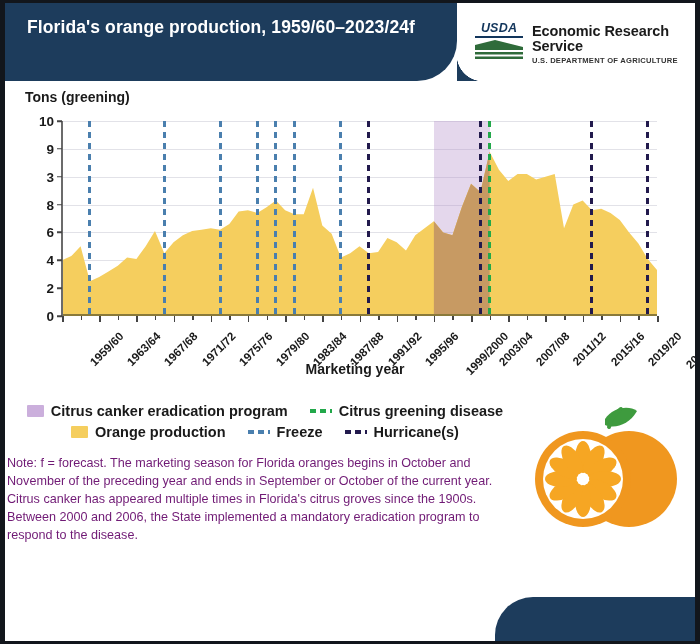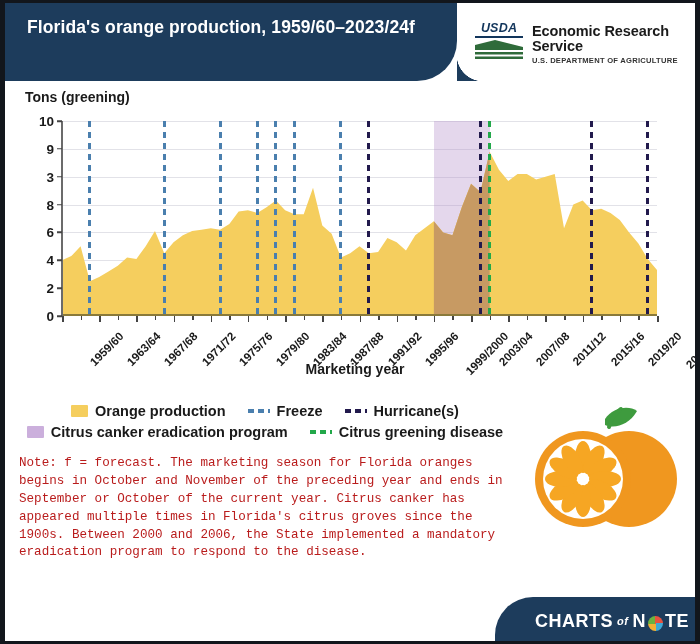--- a/index.html
+++ b/index.html
@@ -70,21 +70,21 @@
   .legend-row{display:flex;align-items:center;justify-content:center;gap:22px;margin-bottom:5px;}
   .legend-item{display:flex;align-items:center;gap:7px;}
   .legend-item span.txt{font-size:14.5px;color:#1a1a1a;font-weight:bold;white-space:nowrap;}
   .sw-box{width:17px;height:12px;border-radius:1px;}
   .sw-dash{width:22px;height:4px;}
   .sw-dash.freeze{background:repeating-linear-gradient(to right,#4a7fae 0 6px,transparent 6px 10px);}
   .sw-dash.hurricane{background:repeating-linear-gradient(to right,#221a4d 0 6px,transparent 6px 10px);}
   .sw-dash.greening{background:repeating-linear-gradient(to right,#22a84a 0 6px,transparent 6px 10px);}
 
   
-  .note{position:absolute;left:14px;top:452px;width:492px;font-size:12.6px;color:#b91c1c;line-height:1.42;font-family:Liberation Mono, monospace;}
+  .note{position:absolute;left:2px;top:452px;width:492px;font-size:12.6px;color:#701a75;line-height:1.42;}
   .source{position:absolute;left:14px;top:540px;width:470px;font-size:12.6px;color:#1a1a1a;line-height:1.42;}
 
   
   .orange-art{position:absolute;left:512px;top:398px;width:175px;height:140px;}
 
   
   .footer{position:absolute;left:0;bottom:0;width:700px;height:48px;background:#fff;}
   .footer-band{
     position:absolute;right:0;bottom:0;width:210px;height:44px;background:#1d3c5c;
     border-top-left-radius:38px;
@@ -235,40 +235,40 @@
             <div class="xtick" style="left: 539.219px; height: 4px;"></div>
             <div class="xtick" style="left: 576.406px; height: 4px;"></div>
           </div>
     </div>
     <div class="xaxis-title">Marketing year</div>
   </div>
 
   <div class="legend">
     <div class="legend-row">
       <div class="legend-item">
+        <span class="sw-box" style="background:#CBAFDC"></span>
+        <span class="txt">Citrus canker eradication program</span>
+      </div>
+      <div class="legend-item">
+        <span class="sw-dash greening"></span>
+        <span class="txt">Citrus greening disease</span>
+      </div>
+    </div>
+    <div class="legend-row">
+      <div class="legend-item">
         <span class="sw-box" style="background:#F5CE5E"></span>
         <span class="txt">Orange production</span>
       </div>
       <div class="legend-item">
         <span class="sw-dash freeze"></span>
         <span class="txt">Freeze</span>
       </div>
       <div class="legend-item">
         <span class="sw-dash hurricane"></span>
         <span class="txt">Hurricane(s)</span>
-      </div>
-    </div>
-    <div class="legend-row">
-      <div class="legend-item">
-        <span class="sw-box" style="background:#CBAFDC"></span>
-        <span class="txt">Citrus canker eradication program</span>
-      </div>
-      <div class="legend-item">
-        <span class="sw-dash greening"></span>
-        <span class="txt">Citrus greening disease</span>
       </div>
     </div>
   </div>
 
   <div class="note">Note: f = forecast. The marketing season for Florida oranges begins in October and November of the preceding year and ends in September or October of the current year. Citrus canker has appeared multiple times in Florida's citrus groves since the 1900s. Between 2000 and 2006, the State implemented a mandatory eradication program to respond to the disease.</div>
 
   <svg class="orange-art" viewBox="0 0 175 140">
     <path d="M88 18 C96 6, 112 4, 120 10 C112 24, 98 28, 88 24 Z" fill="#3E9B3E"></path>
     <path d="M92 26 C94 18, 98 12, 104 8" stroke="#3E9B3E" stroke-width="4" fill="none" stroke-linecap="round"></path>
     <circle cx="112" cy="78" r="48" fill="#F0971F"></circle>
@@ -287,23 +287,16 @@
         <ellipse cx="0" cy="-22" rx="8" ry="16" transform="rotate(240)"></ellipse>
         <ellipse cx="0" cy="-22" rx="8" ry="16" transform="rotate(270)"></ellipse>
         <ellipse cx="0" cy="-22" rx="8" ry="16" transform="rotate(300)"></ellipse>
         <ellipse cx="0" cy="-22" rx="8" ry="16" transform="rotate(330)"></ellipse>
       </g>
     </g>
   </svg>
 
   <div class="footer">
     <div class="footer-band"></div>
-    <div class="con-text">
-      <span>CHARTS</span>
-      <span class="con-of">of</span>
-      <span>N</span>
-      <span class="pie-o"></span>
-      <span>TE</span>
-    </div>
   </div>
 
  </div>
 </div>
 
 </body></html>

